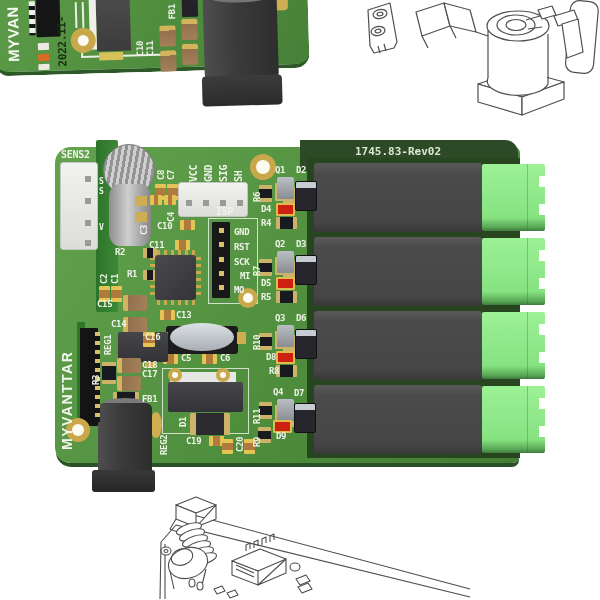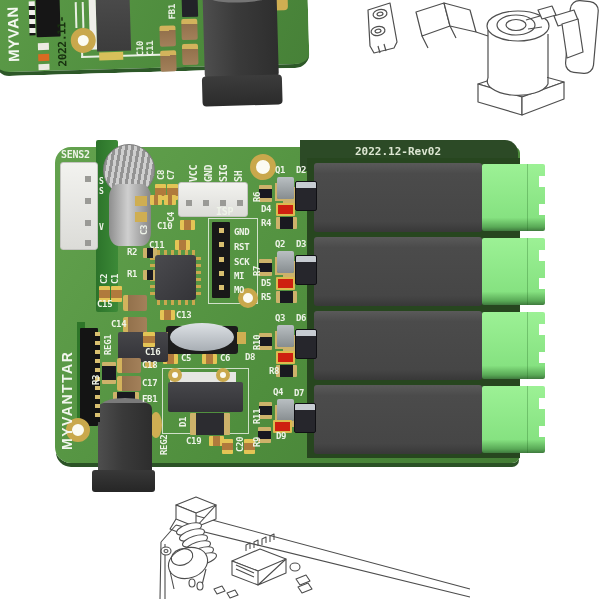--- a/index.html
+++ b/index.html
@@ -111,21 +111,21 @@
   <path d="M176,20 L190,16 M178,29 L192,27"></path>
   <polygon points="188,10 202,6 206,15 192,19" fill="#fff"></polygon>
   <polygon points="204,16 224,10 228,20 208,26" fill="#fff"></polygon>
   <polygon points="212,24 228,19 233,52 217,58" fill="#fff"></polygon>
 </svg>
 
 <div id="main">
   <div id="board"></div>
   <div id="band"></div>
   <div id="backing"></div>
-  <span class="silk" style="left:300px;top:6px;font-size:11px;line-height:12px;color:#dce6d2;letter-spacing:0">2022.12-Rev02</span>
+  <span class="silk" style="left:300px;top:6px;font-size:11px;line-height:12px;color:#dce6d2;letter-spacing:0">1745.83-Rev02</span>
 
   <div class="relay" style="top:23px"></div>
   <div class="relay" style="top:97px"></div>
   <div class="relay" style="top:171px"></div>
   <div class="relay" style="top:245px"></div>
 
   <div class="tblock" style="top:24px"></div>
   <div class="tblock" style="top:98px"></div>
   <div class="tblock" style="top:172px"></div>
   <div class="tblock" style="top:246px"></div>
@@ -179,24 +179,24 @@
   <div style="position:absolute;left:153px;top:78px;width:48px;height:84px;border:1px solid rgba(240,244,236,.8);z-index:4"></div>
   <div class="chipblk" style="left:157px;top:82px;width:18px;height:76px;background:#181818"></div>
   <div class="gpin" style="left:164px;top:88px"></div>
   <div class="gpin" style="left:164px;top:102px"></div>
   <div class="gpin" style="left:164px;top:117px"></div>
   <div class="gpin" style="left:164px;top:131px"></div>
   <div class="gpin" style="left:164px;top:145px"></div>
   <span class="silk" style="left:179px;top:88px">GND</span>
   <span class="silk" style="left:179px;top:103px">RST</span>
   <span class="silk" style="left:179px;top:118px">SCK</span>
-  <span class="silk" style="left:179px;top:132px">MI</span>
+  <span class="silk" style="left:185px;top:132px">MI</span>
   <span class="silk" style="left:179px;top:146px">MO</span>
 
-  <span class="silk" style="left:72px;top:108px">R2</span>
+  <span class="silk" style="left:60px;top:108px">R2</span>
   <div class="res" style="left:88px;top:108px;width:14px;height:10px"></div>
   <span class="silk" style="left:72px;top:130px">R1</span>
   <div class="res" style="left:88px;top:130px;width:14px;height:10px"></div>
   <span class="silk v" style="left:45px;top:144px">C2</span>
   <span class="silk v" style="left:56px;top:144px">C1</span>
   <div class="cap" style="left:44px;top:146px;width:11px;height:16px"></div>
   <div class="cap" style="left:56px;top:146px;width:11px;height:16px"></div>
 
   <div style="position:absolute;left:102px;top:110px;width:38px;height:6px;z-index:4;background:repeating-linear-gradient(90deg,#caa84e 0 3px,rgba(0,0,0,0) 3px 7px)"></div>
   <div style="position:absolute;left:102px;top:159px;width:38px;height:6px;z-index:4;background:repeating-linear-gradient(90deg,#caa84e 0 3px,rgba(0,0,0,0) 3px 7px)"></div>
@@ -220,25 +220,25 @@
   <span class="silk" style="left:56px;top:180px">C14</span>
   <div class="tant" style="left:68px;top:177px;width:24px;height:16px"></div>
   <span class="silk v" style="left:49px;top:215px">REG1</span>
   <div style="position:absolute;left:80px;top:186px;width:12px;height:7px;background:#cfae52;z-index:4"></div>
   <div style="position:absolute;left:63px;top:192px;width:50px;height:30px;background:linear-gradient(180deg,#46464a,#333338);border-radius:2px;z-index:5"></div>
   <div style="position:absolute;left:70px;top:222px;width:10px;height:6px;background:#cfae52;z-index:4"></div>
   <div style="position:absolute;left:90px;top:222px;width:10px;height:6px;background:#cfae52;z-index:4"></div>
   <span class="silk v" style="left:37px;top:245px">R3</span>
   <div class="resv" style="left:47px;top:222px;width:14px;height:22px"></div>
   <div class="cap" style="left:88px;top:192px;width:12px;height:15px"></div>
-  <span class="silk" style="left:90px;top:208px">C16</span>
+  <span class="silk" style="left:90px;top:193px">C16</span>
 
   <span class="silk" style="left:87px;top:221px">C18</span>
   <div class="tant" style="left:62px;top:218px;width:24px;height:15px"></div>
-  <span class="silk" style="left:87px;top:239px">C17</span>
+  <span class="silk" style="left:87px;top:230px">C17</span>
   <div class="tant" style="left:62px;top:236px;width:24px;height:15px"></div>
   <span class="silk" style="left:87px;top:255px">FB1</span>
   <div class="res" style="left:58px;top:252px;width:26px;height:14px"></div>
 
   <div style="position:absolute;left:22px;top:182px;width:8px;height:110px;background:#2e7629;z-index:2"></div>
   <div class="chipblk" style="left:25px;top:188px;width:18px;height:98px;background:#141414"></div>
   <div style="position:absolute;left:40px;top:192px;width:5px;height:90px;z-index:6;background:repeating-linear-gradient(180deg,#d9c070 0 4px,#141414 4px 9px)"></div>
   <span class="silk v" style="left:4px;top:310px;font:bold 14px 'Liberation Sans',sans-serif;letter-spacing:1.5px;color:#f2f6ee">MYVANTTAR</span>
 
   <div style="position:absolute;left:47px;top:258px;width:46px;height:13px;border-radius:50%;background:#7a7a7a;z-index:5"></div>
@@ -279,21 +279,21 @@
   <div class="led" style="left:221px;top:137px;width:19px;height:13px"></div>
   <span class="silk" style="left:206px;top:153px">R5</span>
   <div class="res" style="left:221px;top:151px;width:21px;height:12px"></div>
 
   <span class="silk v" style="left:198px;top:210px">R10</span>
   <div class="resv" style="left:204px;top:193px;width:13px;height:17px"></div>
   <span class="silk" style="left:220px;top:174px">Q3</span>
   <div class="sot" style="left:222px;top:185px;width:17px;height:22px"></div>
   <span class="silk" style="left:241px;top:174px">D6</span>
   <div class="dio" style="left:240px;top:189px;width:22px;height:30px"></div>
-  <span class="silk" style="left:190px;top:213px">D8</span>
+  <span class="silk" style="left:211px;top:213px">D8</span>
   <div class="led" style="left:221px;top:211px;width:19px;height:13px"></div>
   <span class="silk" style="left:214px;top:227px">R8</span>
   <div class="res" style="left:221px;top:225px;width:21px;height:12px"></div>
 
   <span class="silk v" style="left:198px;top:284px">R11</span>
   <div class="resv" style="left:204px;top:262px;width:13px;height:17px"></div>
   <span class="silk" style="left:218px;top:248px">Q4</span>
   <div class="sot" style="left:222px;top:259px;width:17px;height:22px"></div>
   <span class="silk" style="left:239px;top:249px">D7</span>
   <div class="dio" style="left:239px;top:263px;width:22px;height:30px"></div>

